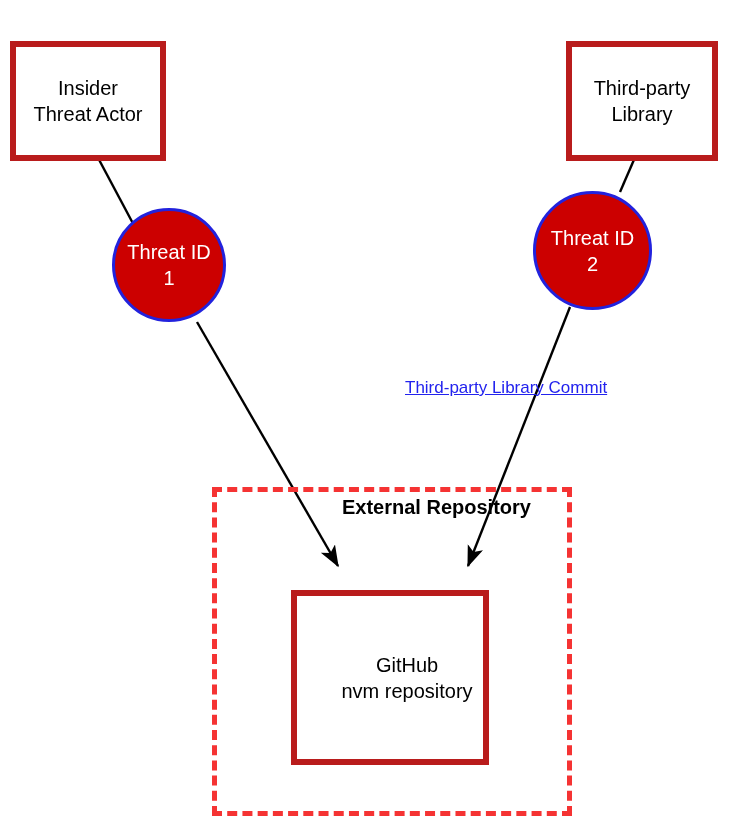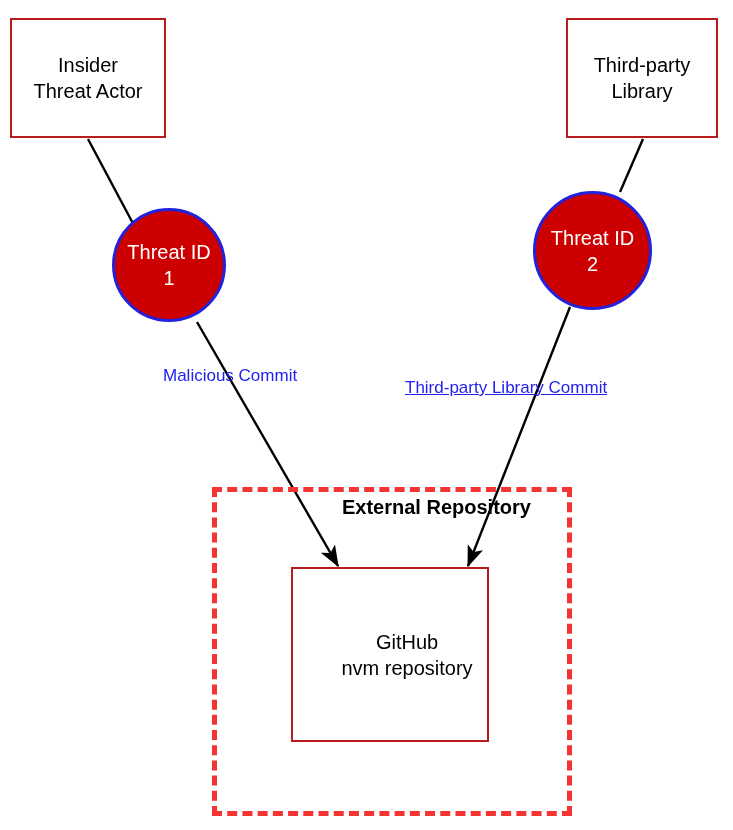--- a/index.html
+++ b/index.html
@@ -18,30 +18,31 @@
   #edges {
     position: absolute;
     left: 0;
     top: 0;
     width: 733px;
     height: 830px;
   }
   .node-box {
     position: absolute;
     box-sizing: border-box;
-    border: 2px solid #b91c1c;
+    border: 6px solid #b91c1c;
     background: #ffffff;
     display: flex;
     align-items: center;
     justify-content: center;
     text-align: center;
     font-size: 20px;
     line-height: 26px;
     color: #000000;
     white-space: pre-line;
+    margin-top: 23px;
   }
   .threat-circle {
     position: absolute;
     box-sizing: border-box;
     border-radius: 50%;
     background: #CC0000;
     border: 3px solid #2222DD;
     display: flex;
     align-items: center;
     justify-content: center;
@@ -106,21 +107,20 @@
   <div class="threat-circle" style="left:112px; top:208px; width:114px; height:114px;">
     <span>Threat ID
 1</span>
   </div>
 
   <div class="threat-circle" style="left:533px; top:191px; width:119px; height:119px;">
     <span>Threat ID
 2</span>
   </div>
 
-  <div class="edge-label" style="left:163px; top:366px;">Malicious Commit</div>
 
   <div class="edge-label" style="left:405px; top:378px;text-decoration:underline;">Third-party Library Commit</div>
 
   <div class="boundary-box" style="left:212px; top:487px; width:360px; height:329px;"></div>
 
   <div class="boundary-label" style="left:342px; top:496px;">External Repository</div>
 
   <div class="node-box" style="left:291px; top:567px; width:198px; height:175px;padding-left:34px;">
     <span>GitHub
 nvm repository</span>

